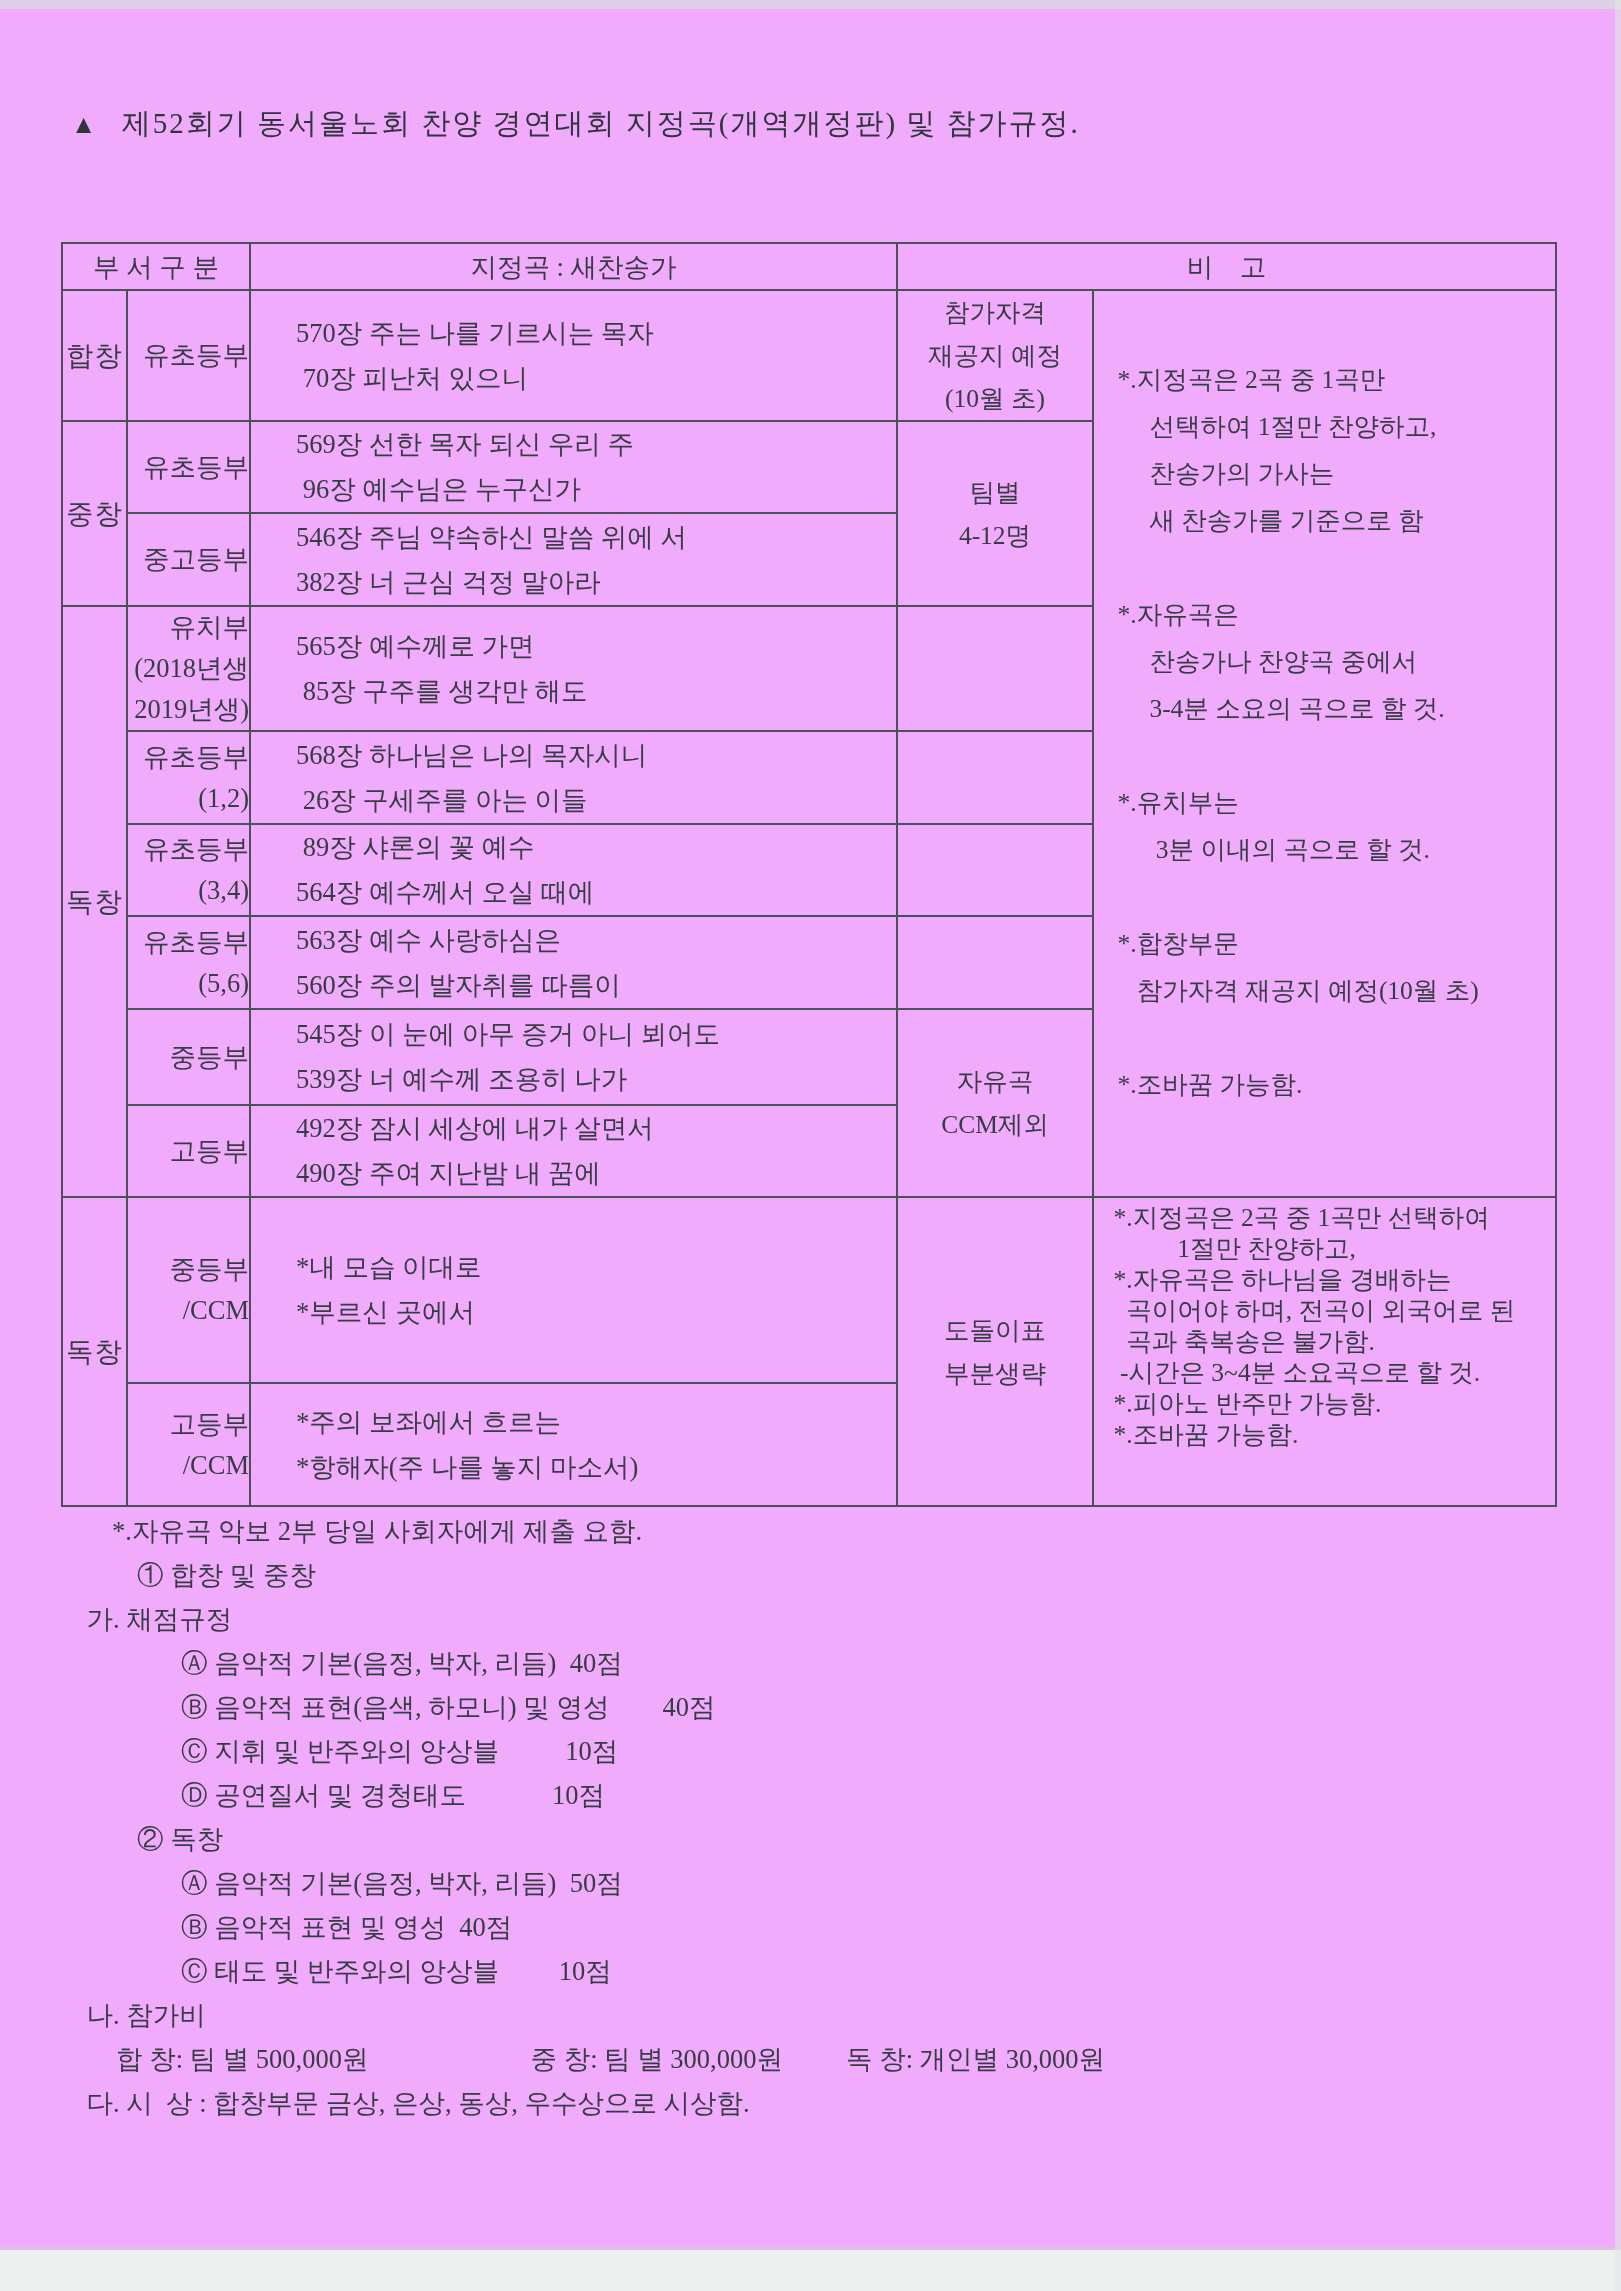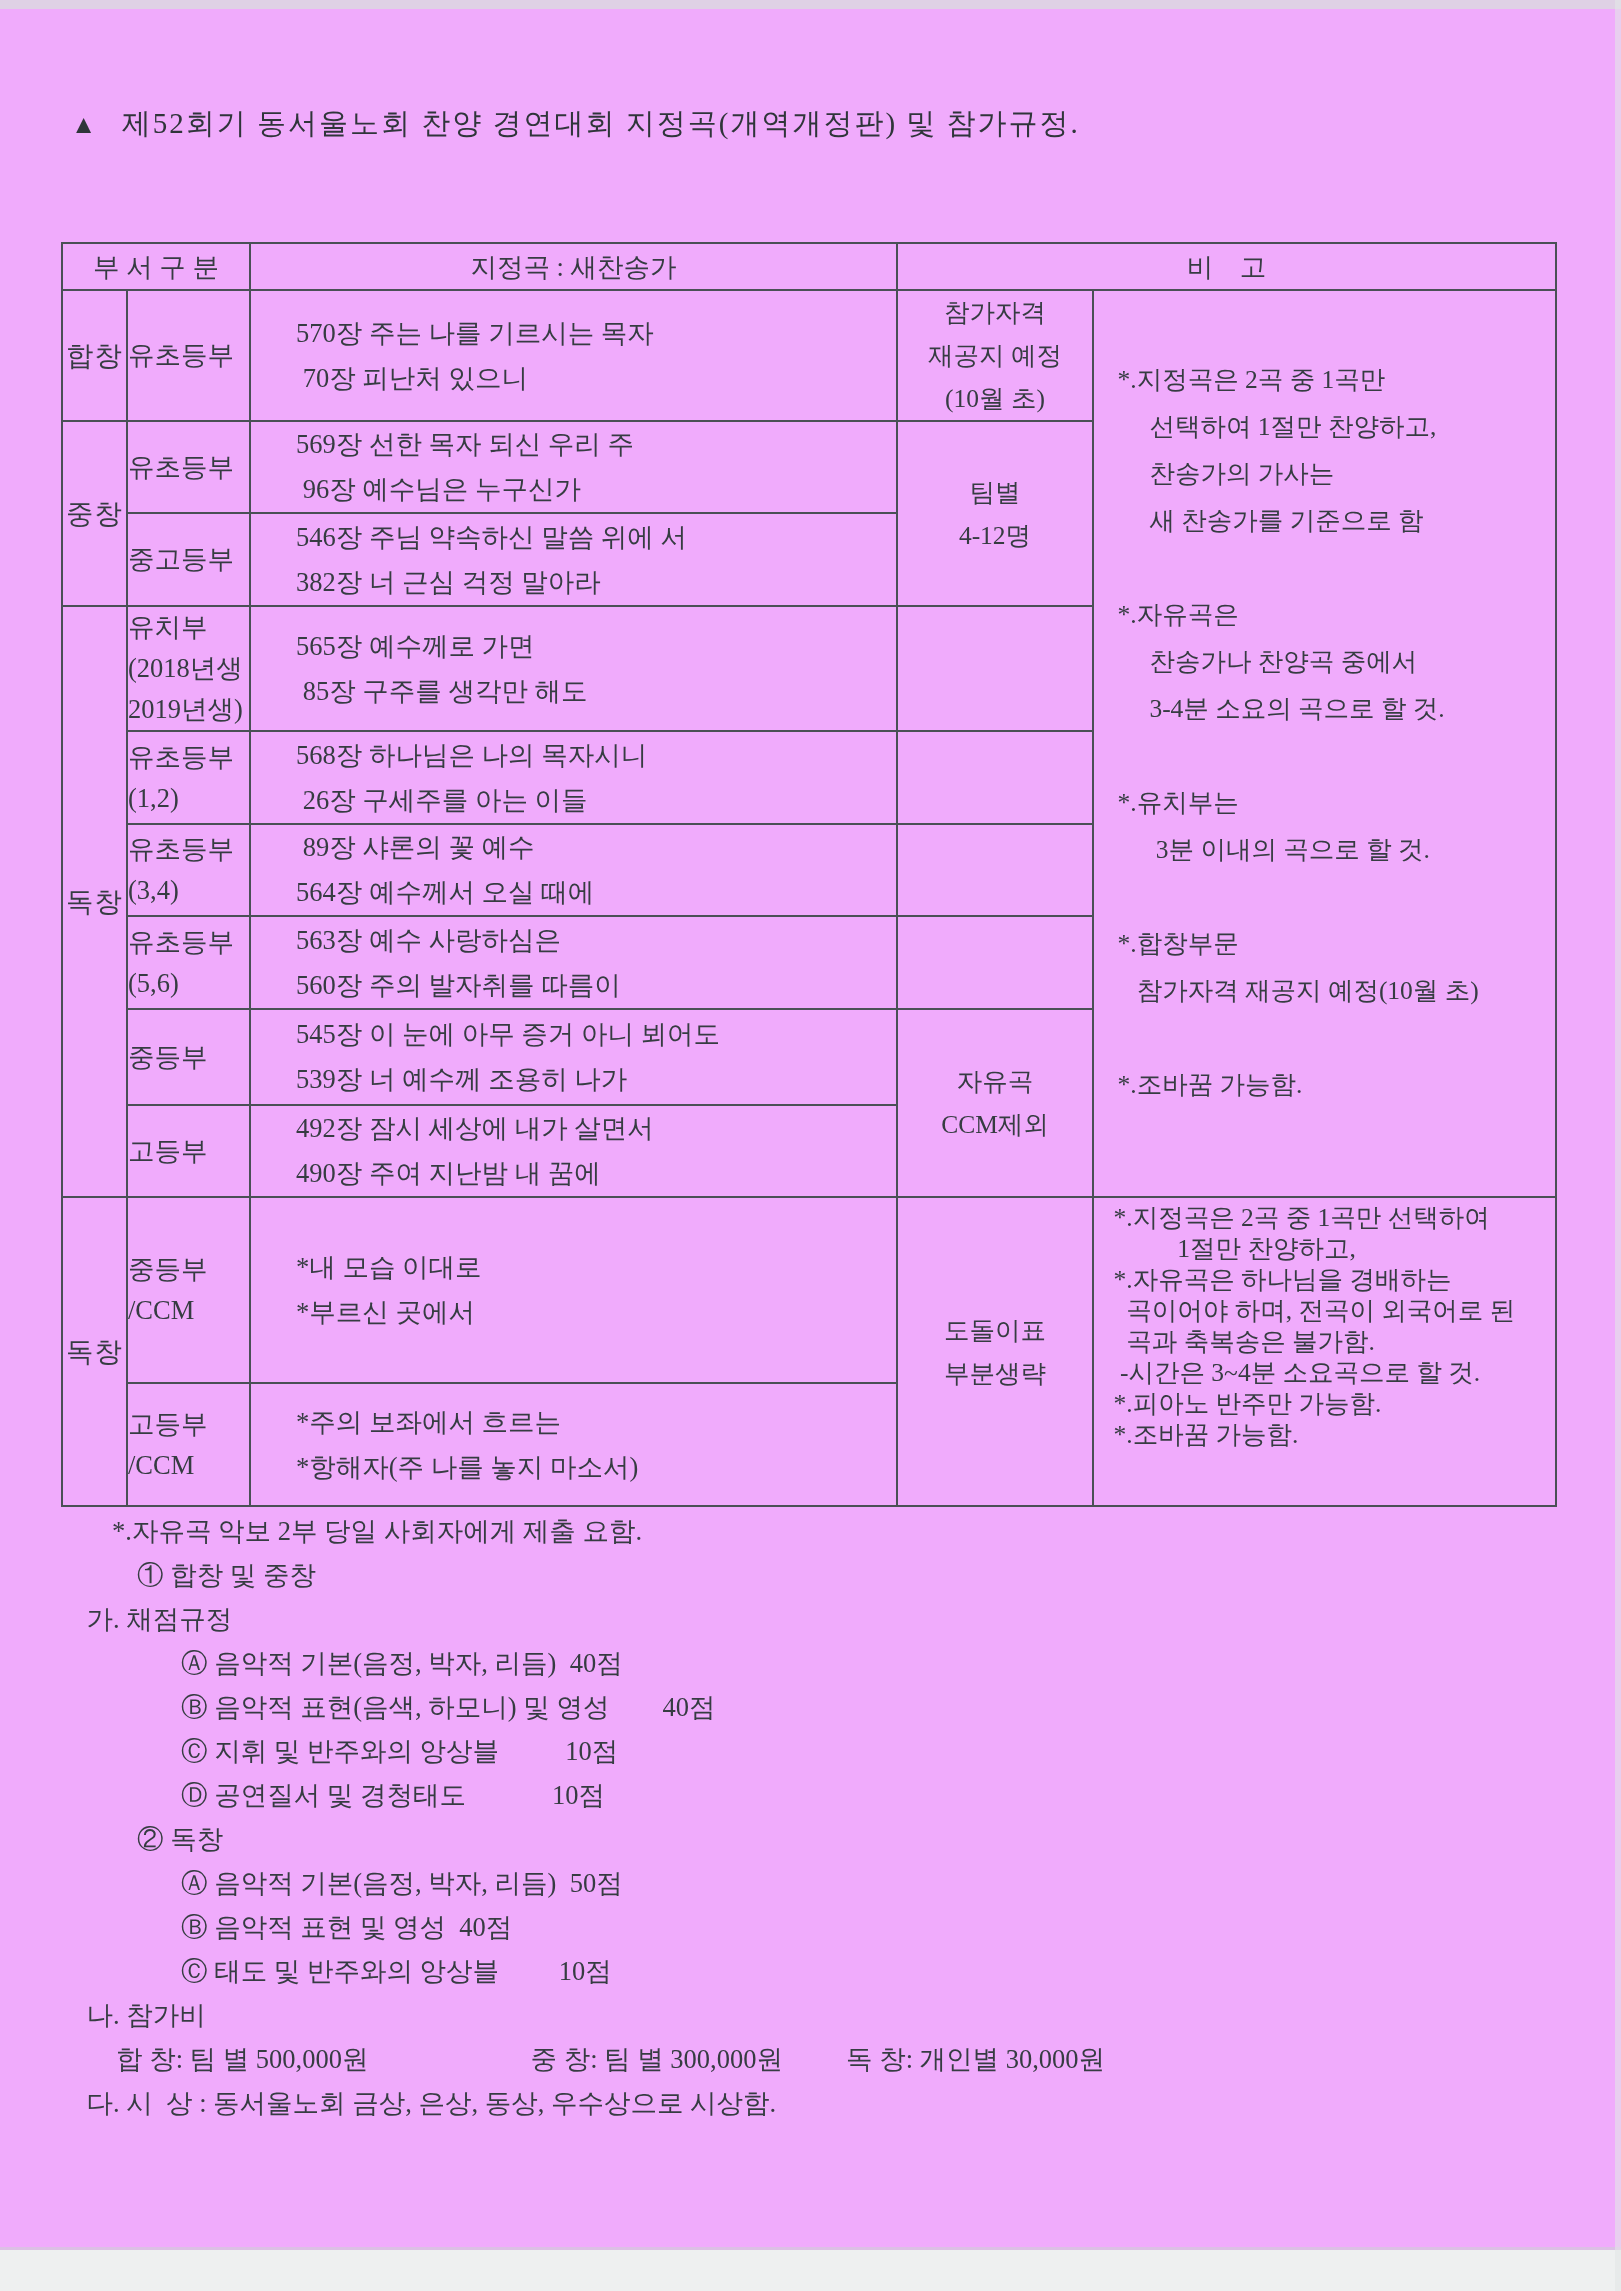--- a/index.html
+++ b/index.html
@@ -23,21 +23,21 @@
   }
   .songs-table th, .songs-table td { border:2px solid #4a5056; padding:0; }
   .songs-table th { font-weight:normal; font-size:26.5px; white-space:pre; text-align:center;margin-left:12px; }
   tr.hdr { height:47px; }
   tr.r0 { height:123px; } tr.r1 { height:92px; }  tr.r2 { height:93px; }
   tr.r3 { height:120px; } tr.r4 { height:93px; }  tr.r5 { height:91px; }
   tr.r6 { height:93px; }  tr.r7 { height:96px; }  tr.r8 { height:90px; }
   tr.r9 { height:186px; } tr.r10 { height:123px; }
 
   td.cat  { text-align:center; vertical-align:middle; font-size:27.4px; letter-spacing:1px; }
-  td.dept { text-align:left; vertical-align:middle; font-size:26.5px; line-height:41px; white-space:pre-wrap; }
+  td.dept { text-align:right; vertical-align:middle; font-size:26.5px; line-height:41px; white-space:pre-wrap; }
   td.songs { vertical-align:middle; font-size:26.5px; line-height:45px; padding-left:45px; white-space:pre-wrap; }
   td.note { text-align:center; vertical-align:middle; font-size:25.5px; line-height:43px; white-space:pre-wrap; }
   td.remarks { vertical-align:top; font-size:25.5px; white-space:pre-wrap; padding-left:23.5px; }
   td.remarks.top { line-height:47px; padding-top:65px; }
   td.remarks.bottom { line-height:31px; padding-top:3.9px; padding-left:19.6px; }
 
   .footer { position:absolute; left:61px; top:1509px; width:1529px; font-size:26.5px; color:#363c42; }
   .f-line { height:44px; line-height:44px; white-space:pre; }
   .ind-note { padding-left:51px; }
   .ind-sec  { padding-left:25.5px; }
@@ -193,16 +193,16 @@
     <div class="f-line ind-circ">② 독창</div>
     <div class="f-line ind-item">Ⓐ 음악적 기본(음정, 박자, 리듬)  50점</div>
     <div class="f-line ind-item">Ⓑ 음악적 표현 및 영성  40점</div>
     <div class="f-line ind-item">Ⓒ 태도 및 반주와의 앙상블         10점</div>
     <div class="f-line ind-sec">나. 참가비</div>
     <div class="f-line fees">
       <span class="fee1">합 창: 팀 별 500,000원</span>
       <span class="fee2">중 창: 팀 별 300,000원</span>
       <span class="fee3">독 창: 개인별 30,000원</span>
     </div>
-    <div class="f-line ind-sec">다. 시  상 : 동서울노회 금상, 은상, 동상, 우수상으로 시상함.</div>
+    <div class="f-line ind-sec">다. 시  상 : 합창부문 금상, 은상, 동상, 우수상으로 시상함.</div>
   </div>
 </div>
 
 
 </body></html>

